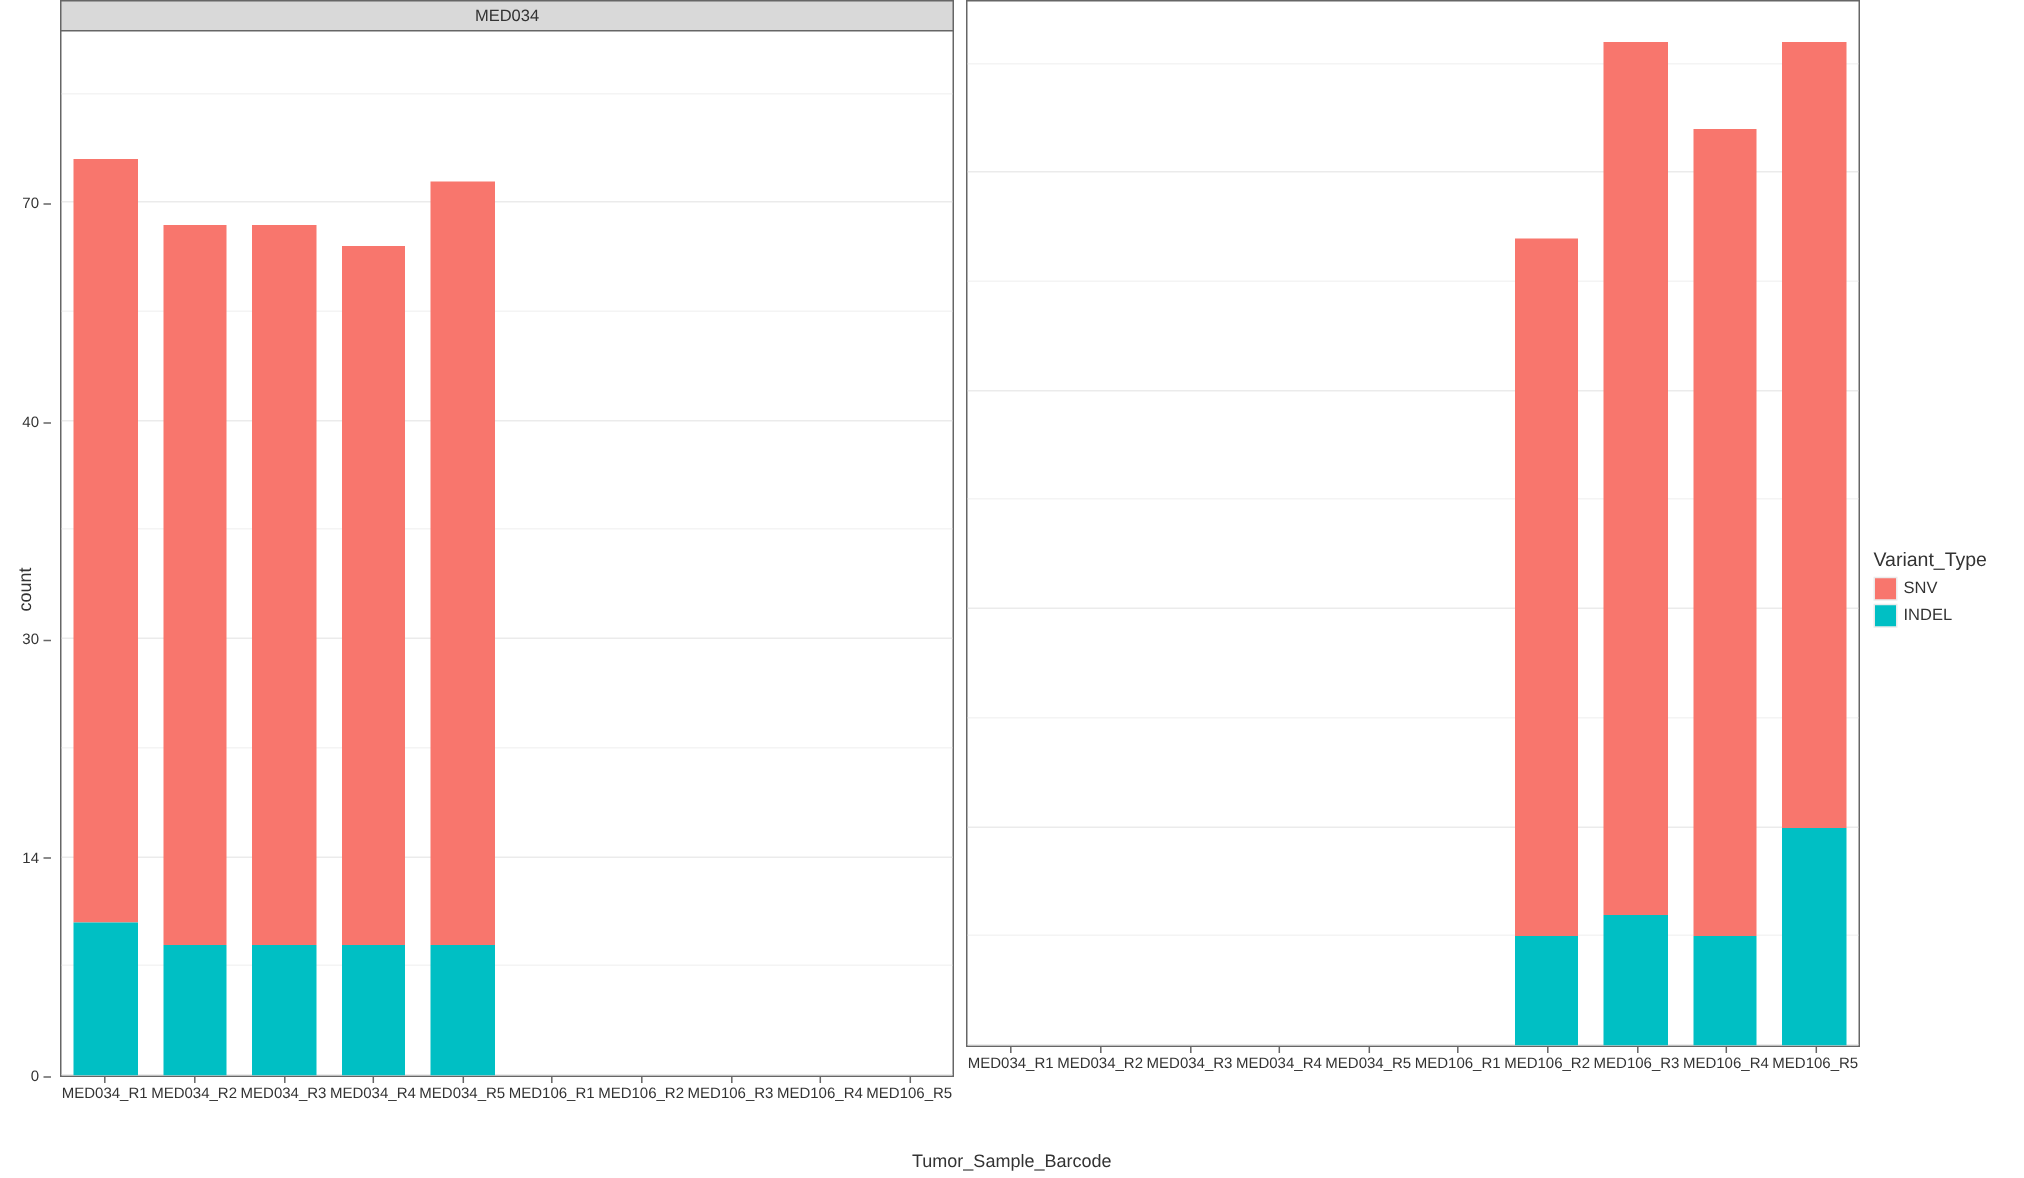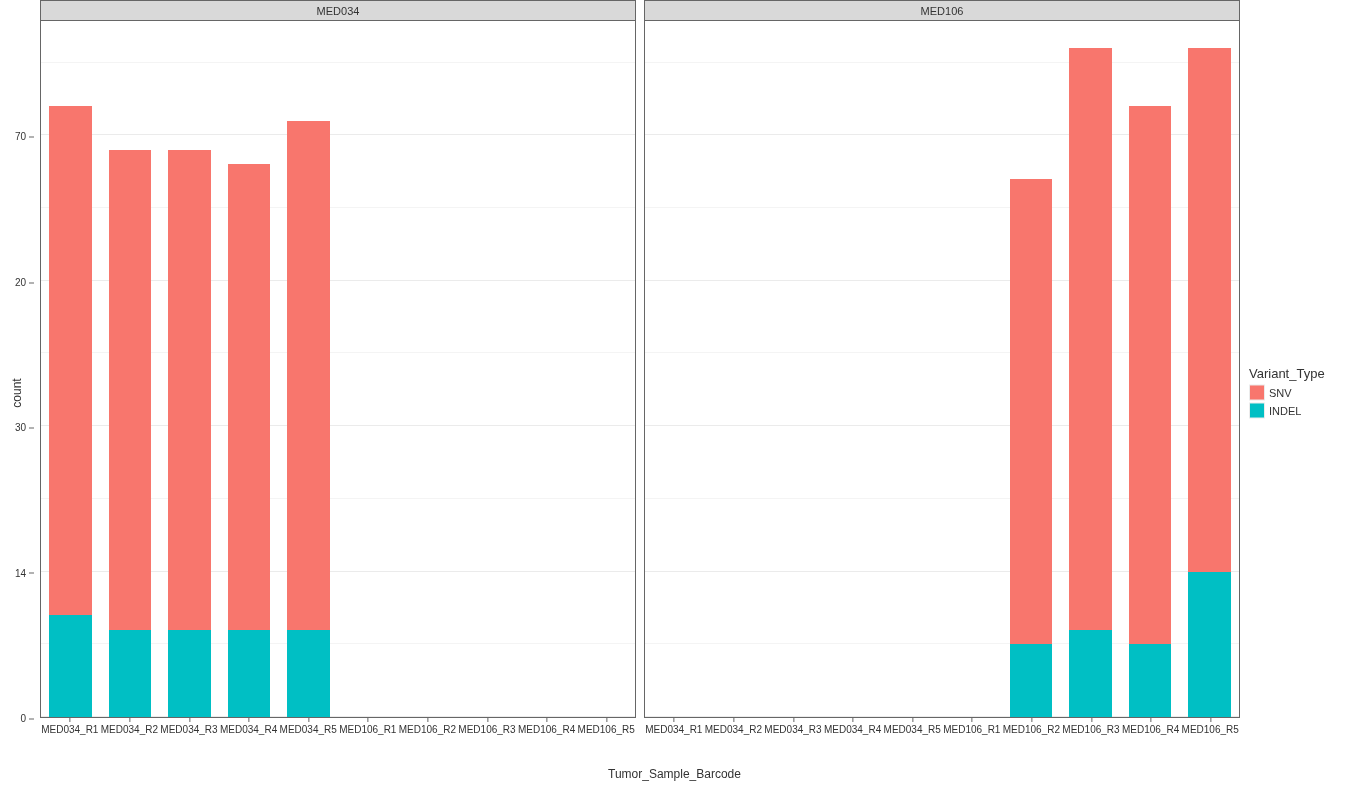--- a/index.html
+++ b/index.html
@@ -168,21 +168,21 @@
 
 <div class="figure">
 
   <div class="y-axis-title">count</div>
   <div class="x-axis-title">Tumor_Sample_Barcode</div>
 
   <div class="y-ticks" id="y-ticks">
       <div class="y-tick" style="bottom: 0px;"><span>0</span><span class="mark"></span></div>
       <div class="y-tick" style="bottom: 145.417px;"><span>14</span><span class="mark"></span></div>
       <div class="y-tick" style="bottom: 290.833px;"><span>30</span><span class="mark"></span></div>
-      <div class="y-tick" style="bottom: 436.25px;"><span>20</span><span class="mark"></span></div>
+      <div class="y-tick" style="bottom: 436.25px;"><span>40</span><span class="mark"></span></div>
       <div class="y-tick" style="bottom: 581.667px;"><span>70</span><span class="mark"></span></div>
     </div>
 
   <div class="panels" id="panels">
       <div class="panel">
         <div class="strip">MED034</div>
         <div class="plot">
           <div class="gridline" style="bottom: 0px;"></div>
           <div class="gridline" style="bottom: 145.417px;"></div>
           <div class="gridline" style="bottom: 290.833px;"></div>
@@ -236,21 +236,20 @@
           <div class="x-tick" style="left: 35%;"><span class="mark"></span><span>MED034_R4</span></div>
           <div class="x-tick" style="left: 45%;"><span class="mark"></span><span>MED034_R5</span></div>
           <div class="x-tick" style="left: 55%;"><span class="mark"></span><span>MED106_R1</span></div>
           <div class="x-tick" style="left: 65%;"><span class="mark"></span><span>MED106_R2</span></div>
           <div class="x-tick" style="left: 75%;"><span class="mark"></span><span>MED106_R3</span></div>
           <div class="x-tick" style="left: 85%;"><span class="mark"></span><span>MED106_R4</span></div>
           <div class="x-tick" style="left: 95%;"><span class="mark"></span><span>MED106_R5</span></div>
         </div>
       </div>
       <div class="panel">
-        <div class="strip">MED106</div>
         <div class="plot">
           <div class="gridline" style="bottom: 0px;"></div>
           <div class="gridline" style="bottom: 145.417px;"></div>
           <div class="gridline" style="bottom: 290.833px;"></div>
           <div class="gridline" style="bottom: 436.25px;"></div>
           <div class="gridline" style="bottom: 581.667px;"></div>
           <div class="gridline minor" style="bottom: 72.7083px;"></div>
           <div class="gridline minor" style="bottom: 218.125px;"></div>
           <div class="gridline minor" style="bottom: 363.542px;"></div>
           <div class="gridline minor" style="bottom: 508.958px;"></div>

